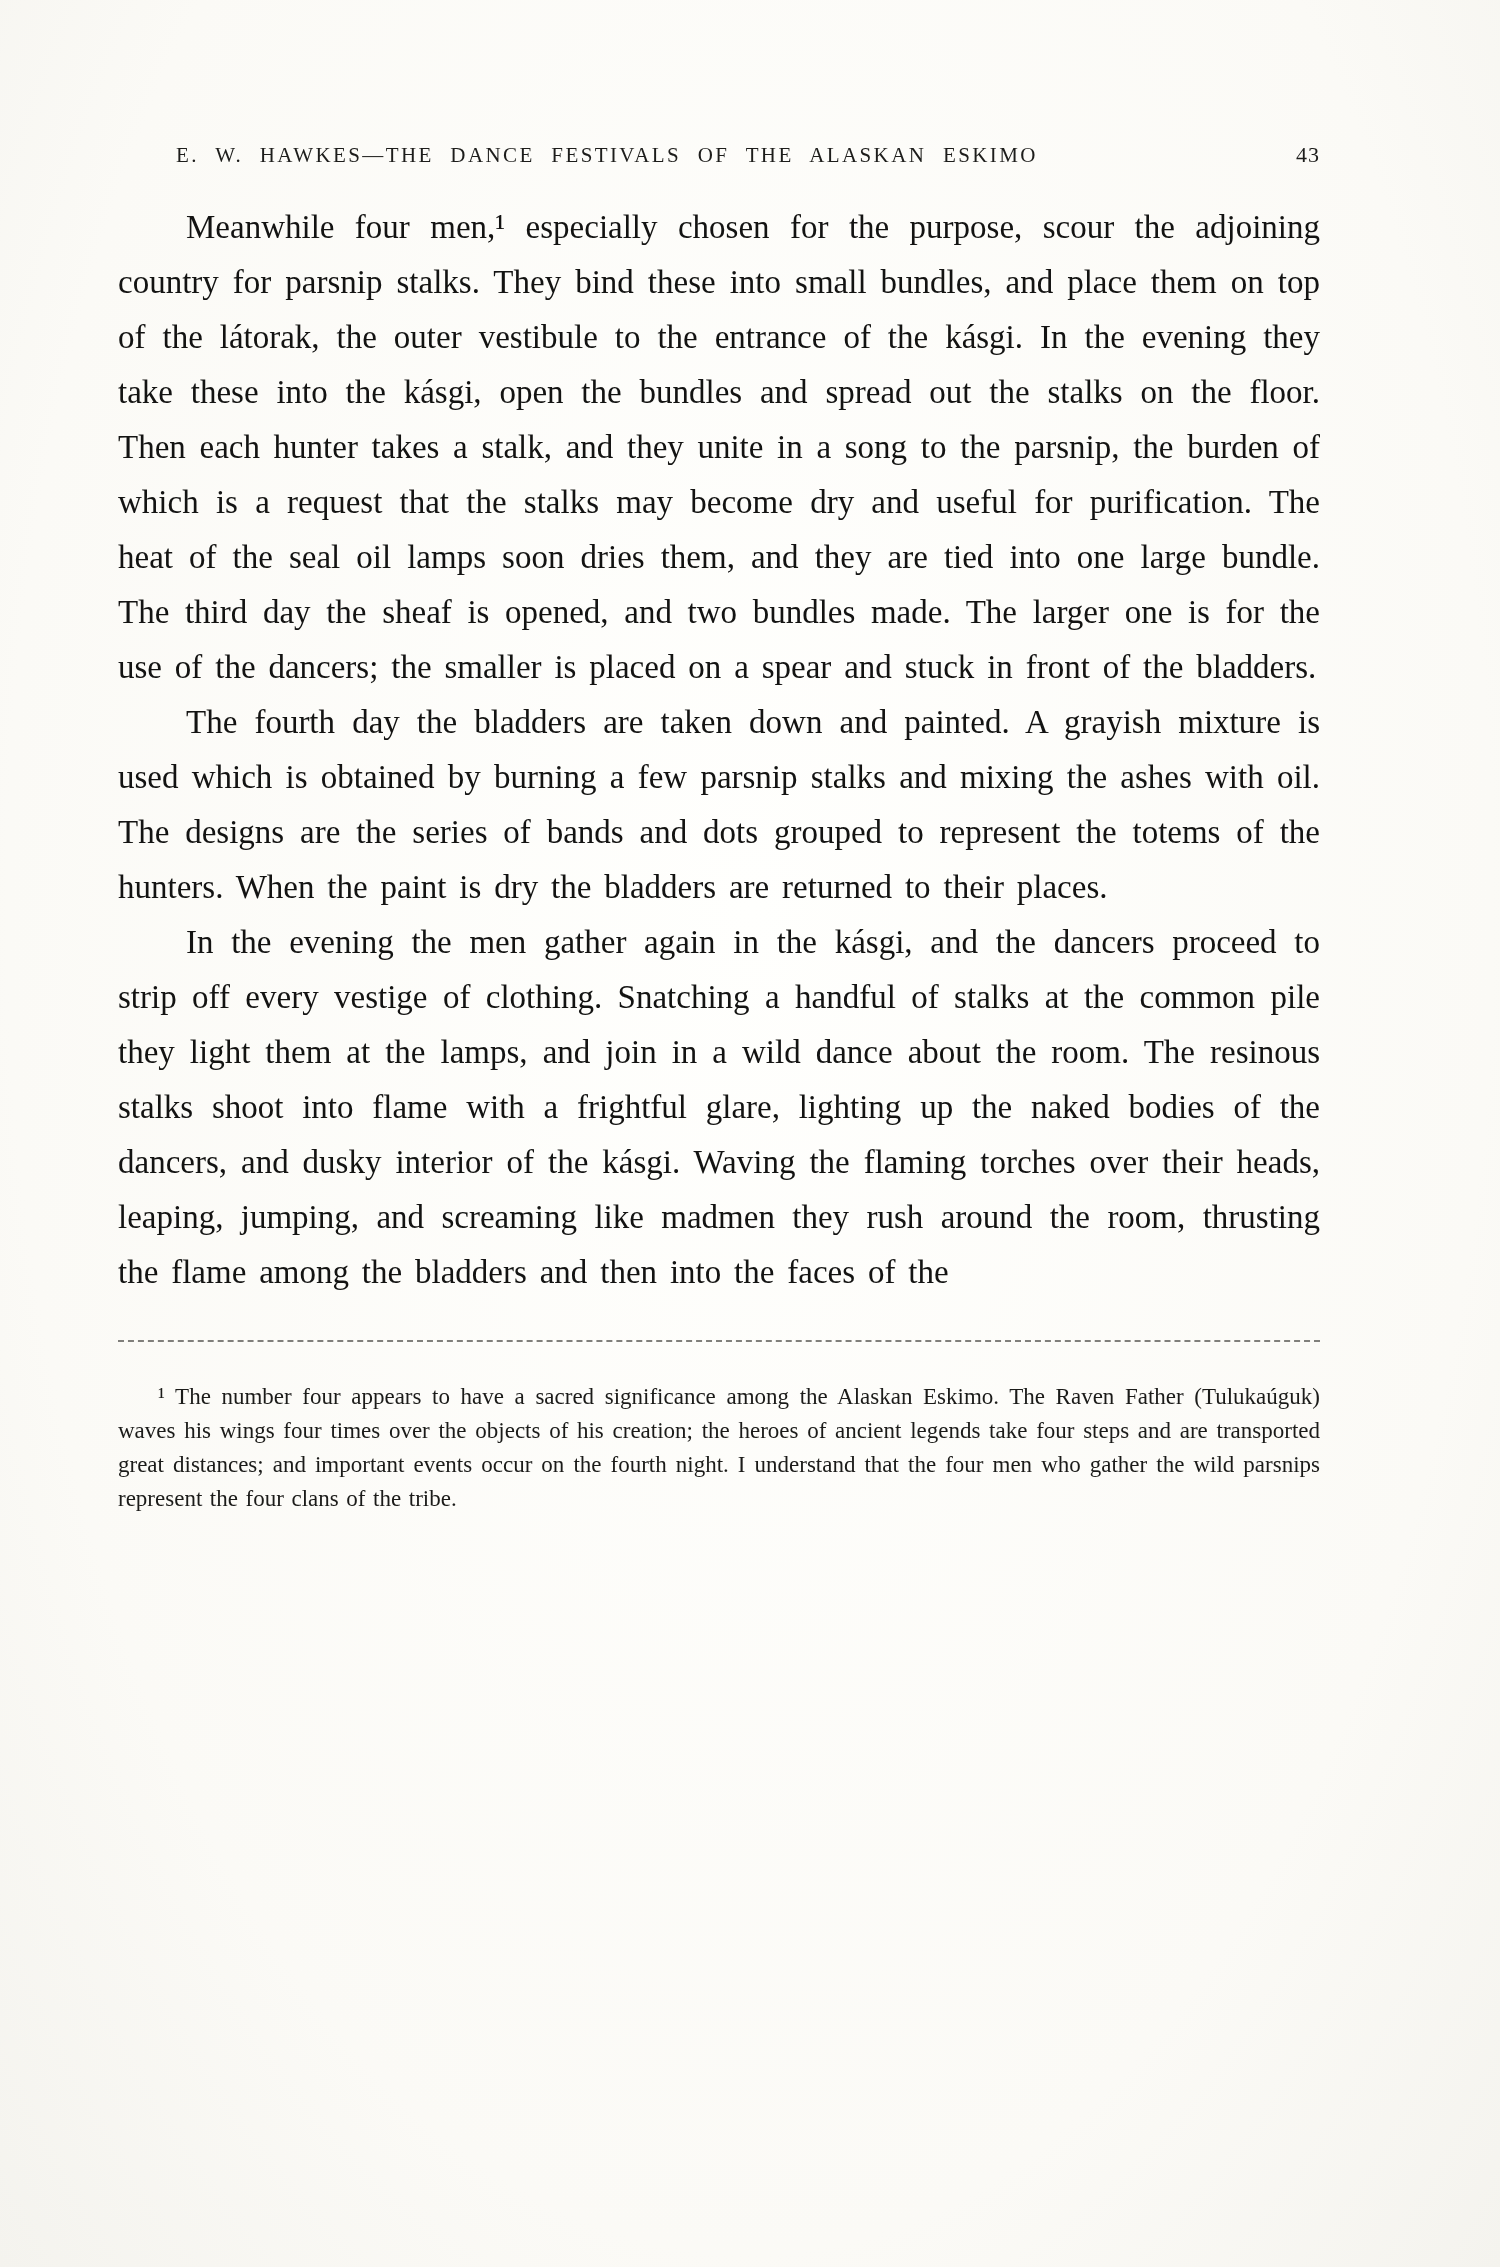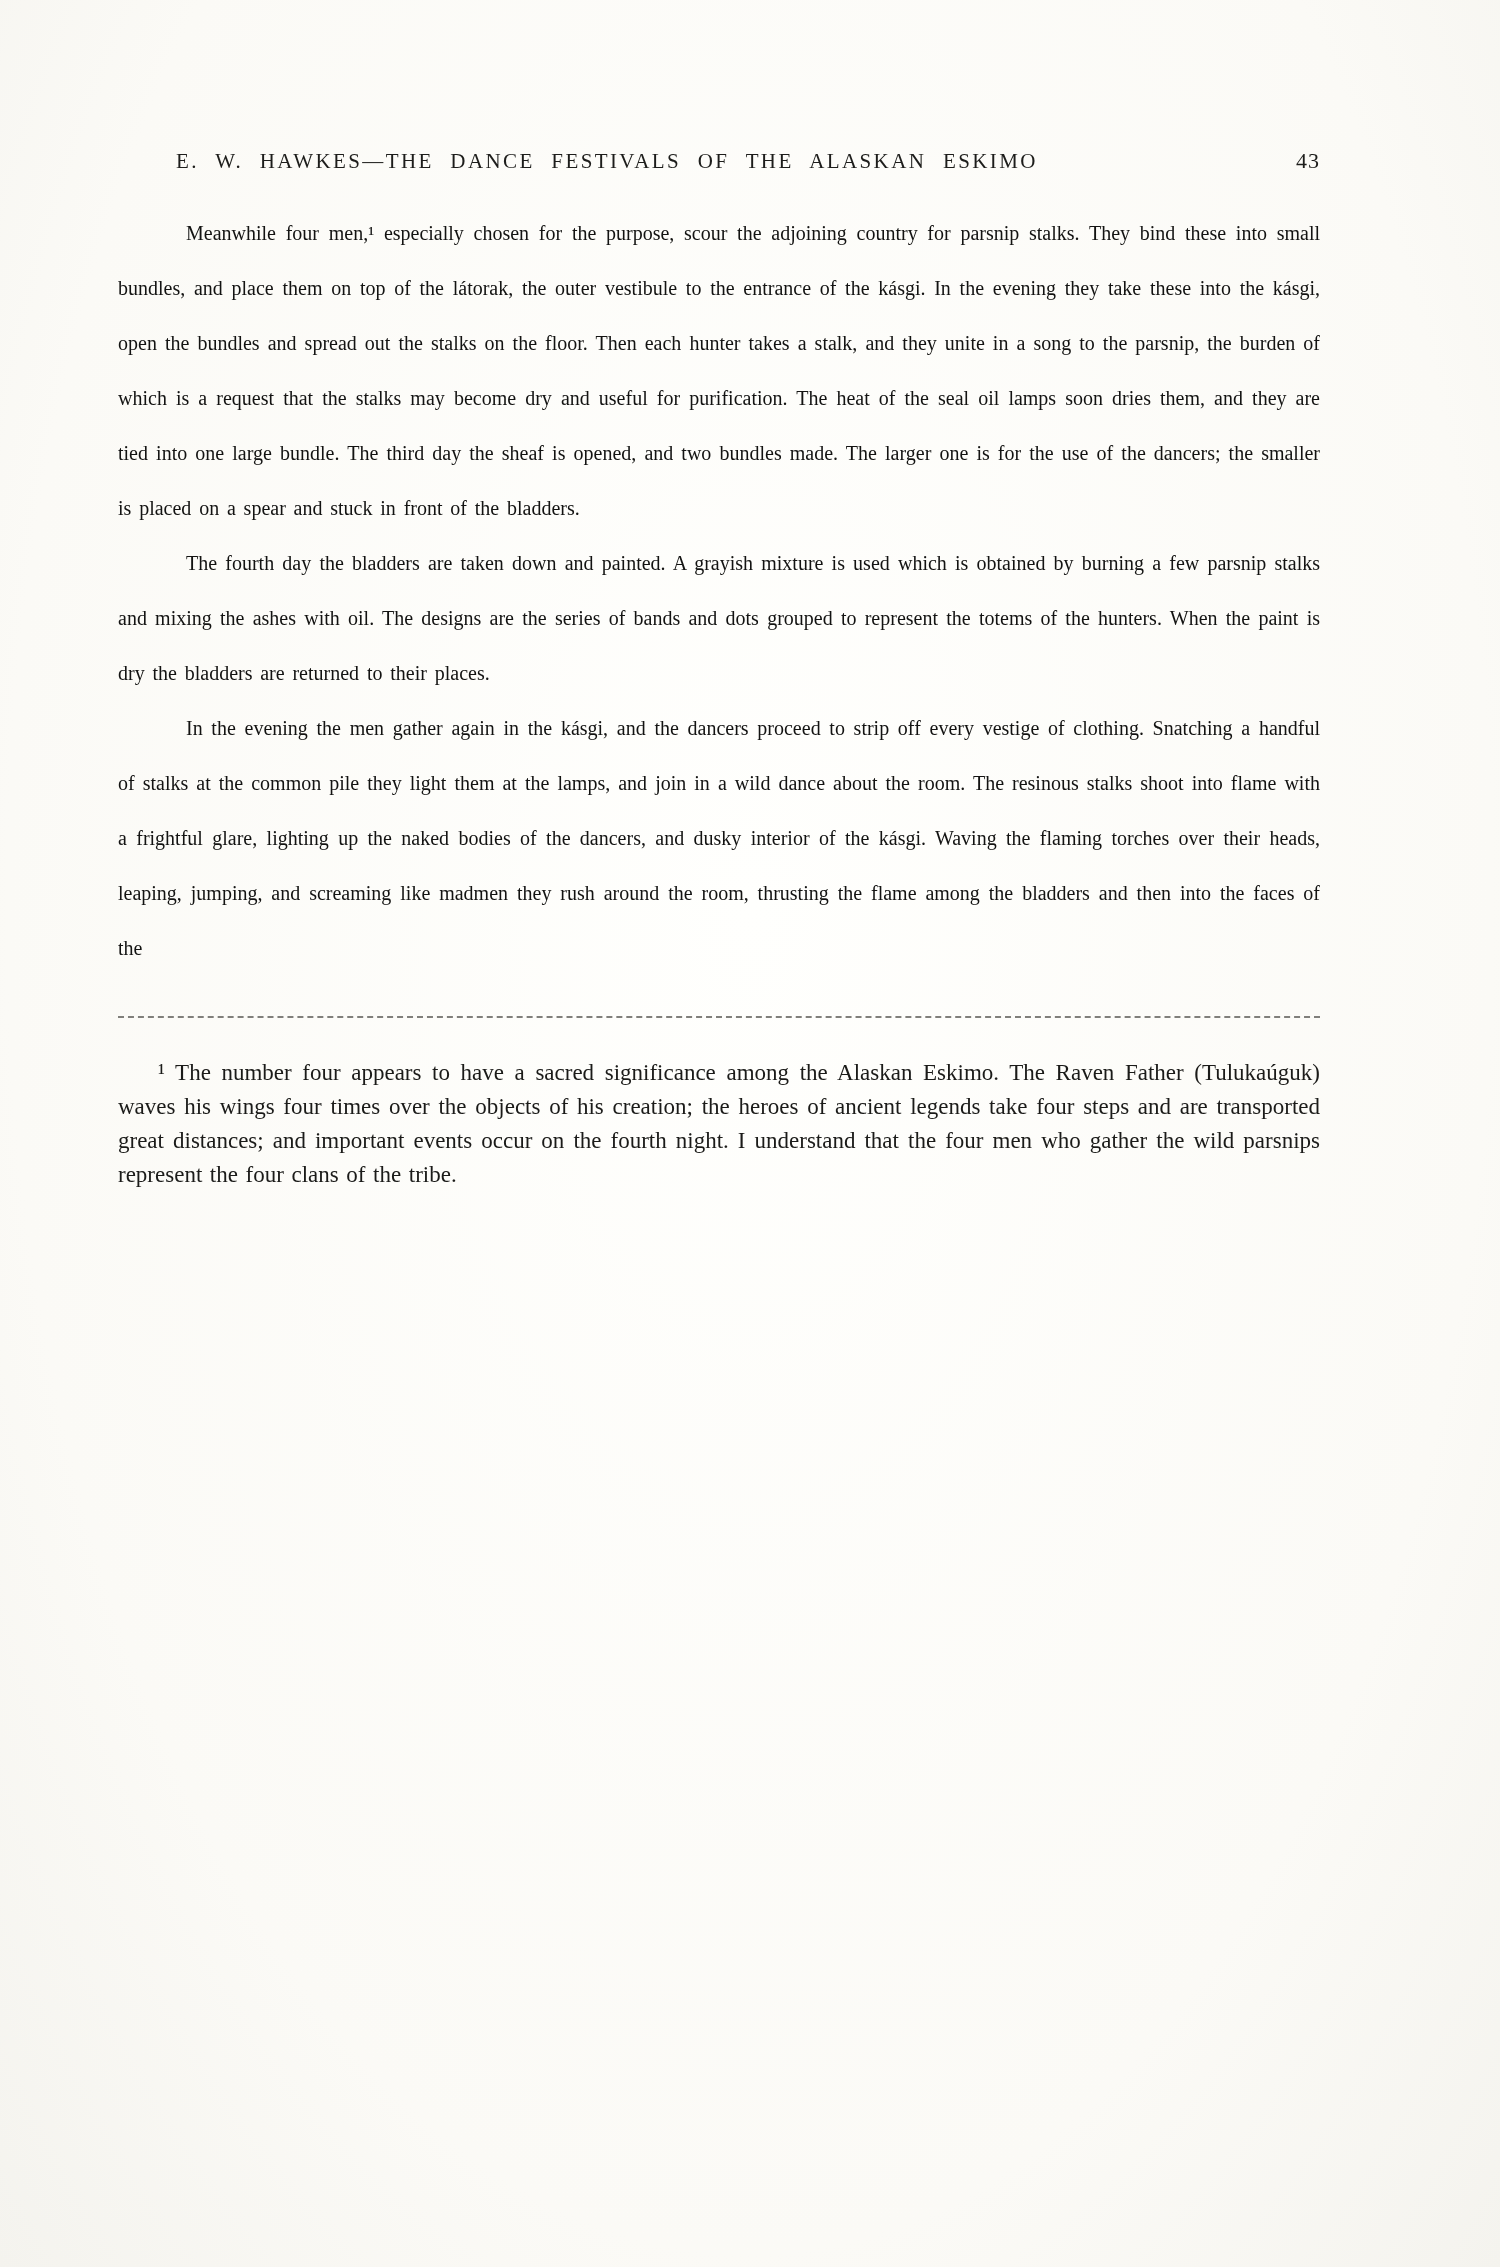--- a/index.html
+++ b/index.html
@@ -15,21 +15,21 @@
     background: #fdfdfa;
     background-image: radial-gradient(ellipse at 50% 40%, #fffffd 0%, #fbfaf6 70%, #f4f3ee 100%);
     font-family: "Liberation Serif", "DejaVu Serif", serif;
     color: #141414;
     overflow: hidden;
     box-sizing: border-box;
   }
   .column {
     position: absolute;
     left: 118px;
-    top: 148px;
+    top: 142px;
     width: 1202px;
   }
   .running-header {
     display: flex;
     justify-content: space-between;
     align-items: baseline;
     padding-left: 58px;
     font-size: 21px;
     letter-spacing: 2.4px;
     word-spacing: 9px;
@@ -43,21 +43,21 @@
     font-size: 22px;
     letter-spacing: 1px;
     word-spacing: normal;
     margin-left: 30px;
   }
   .body-text {
     margin-top: 32px;
   }
   .para {
     margin: 0;
-    font-size: 20px;
+    font-size: 33px;
     line-height: 55px;
     text-align: justify;
     text-indent: 68px;
     word-spacing: 0.14em;
     color: #131312;
   }
   .footnote-rule {
     margin-top: 40px;
     height: 0;
     border-top: 2px dashed #807f7b;

